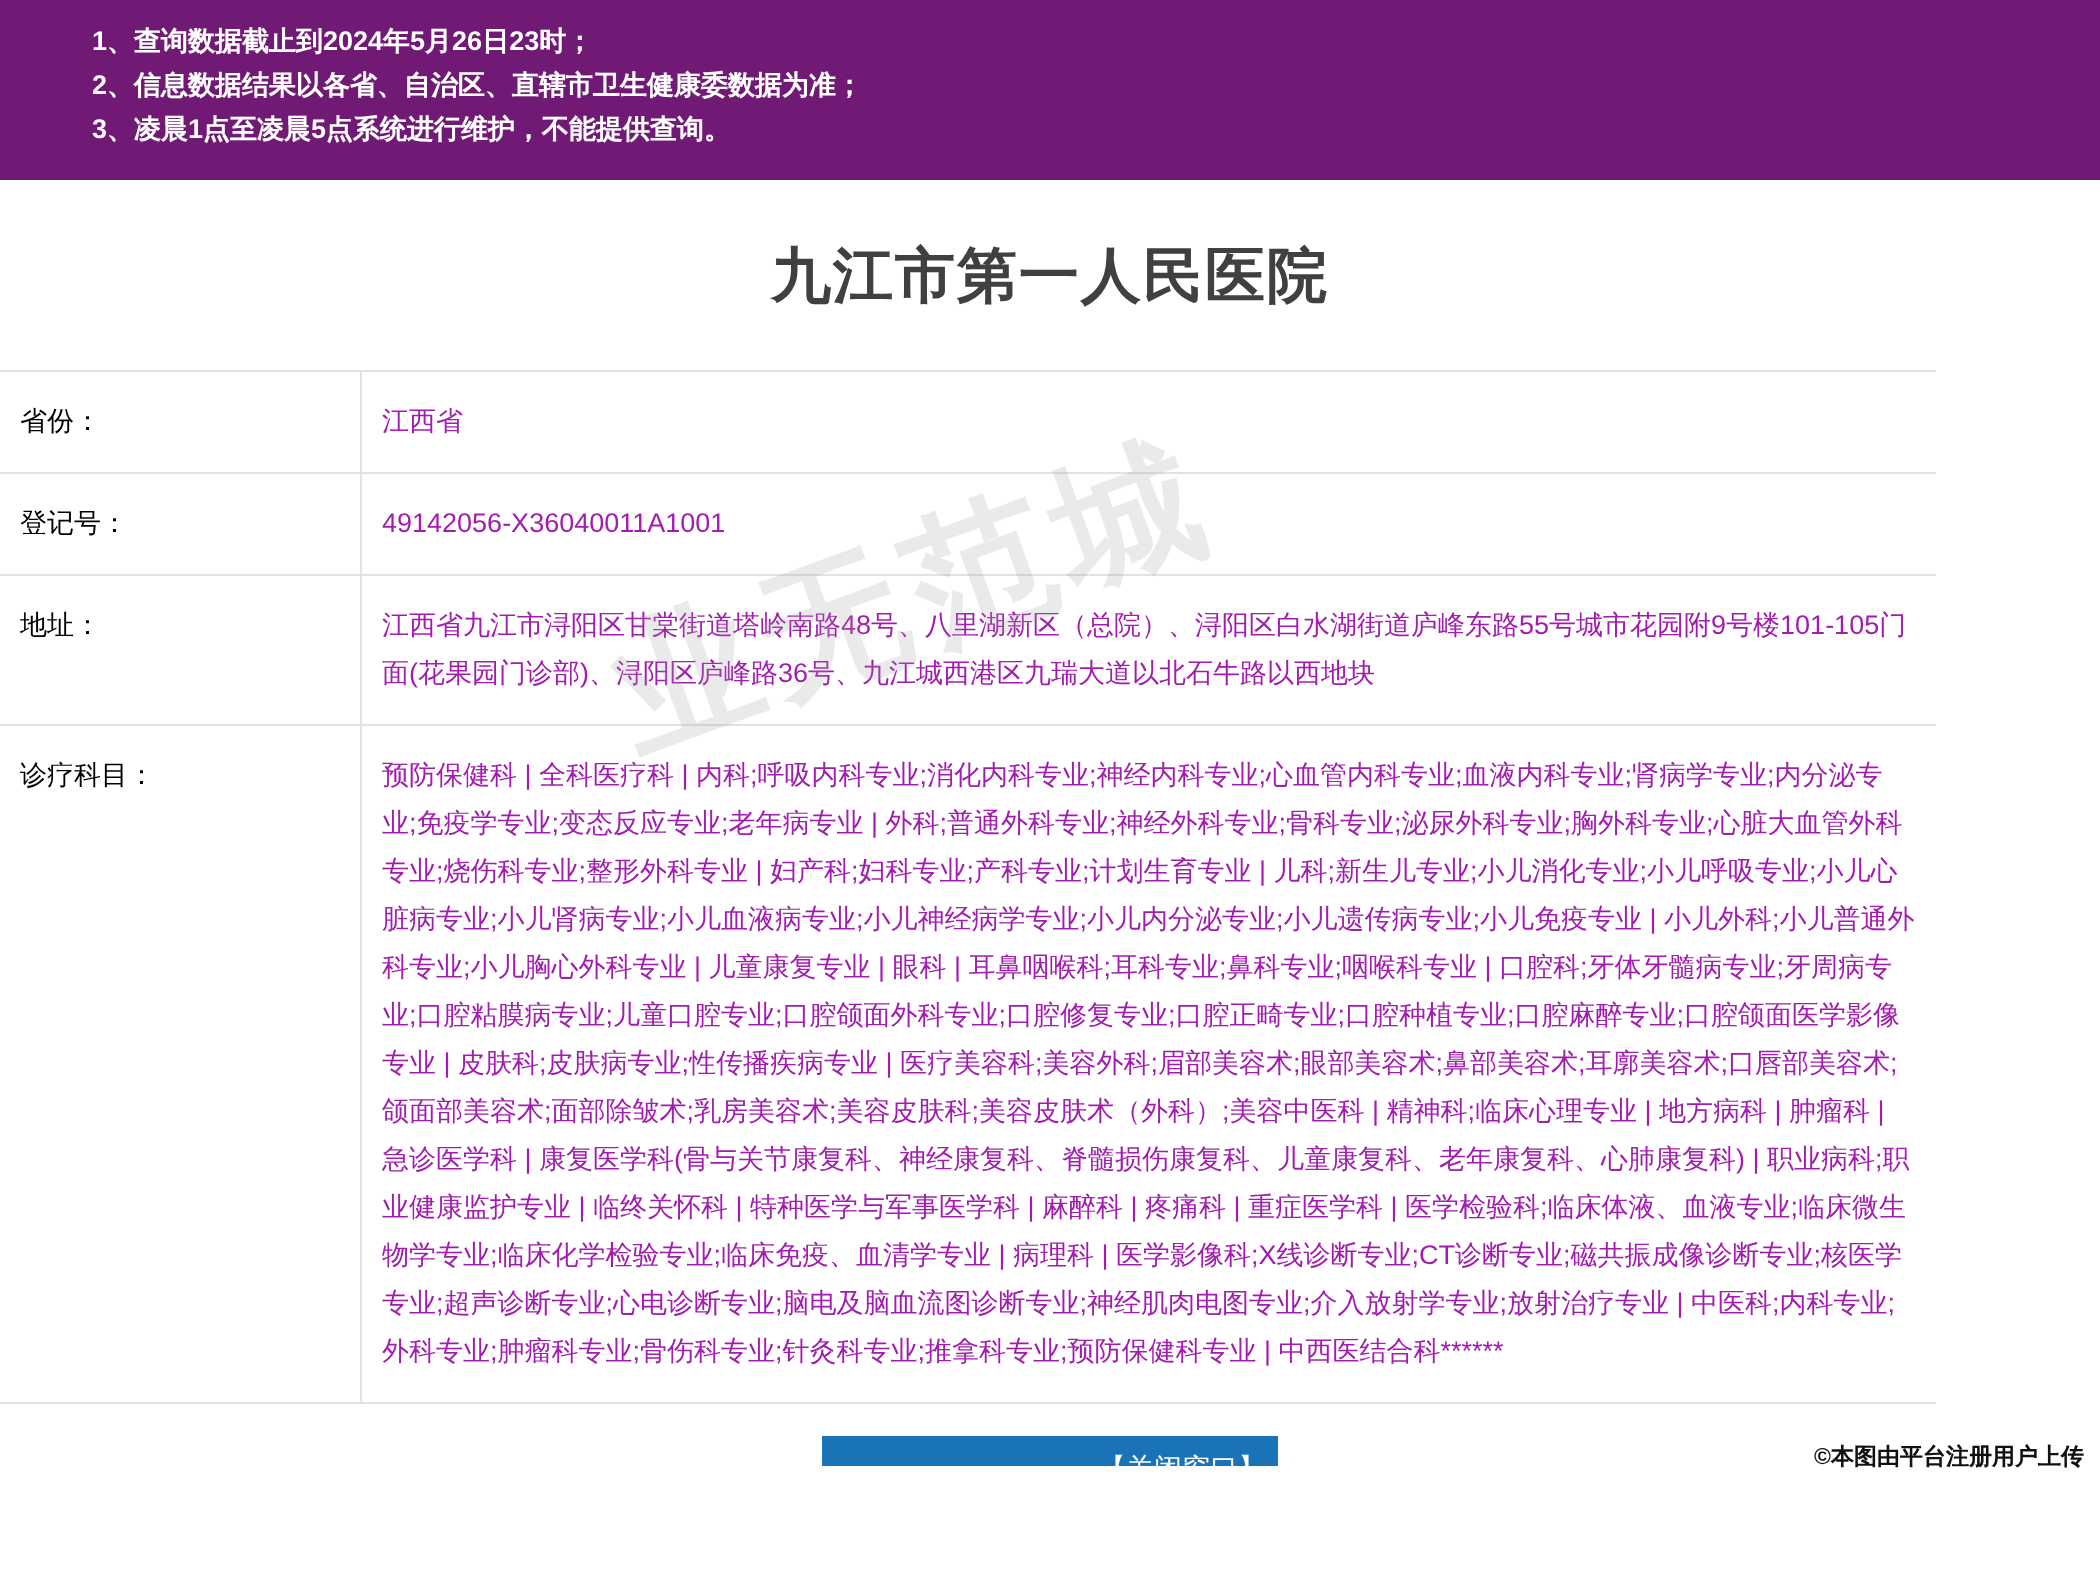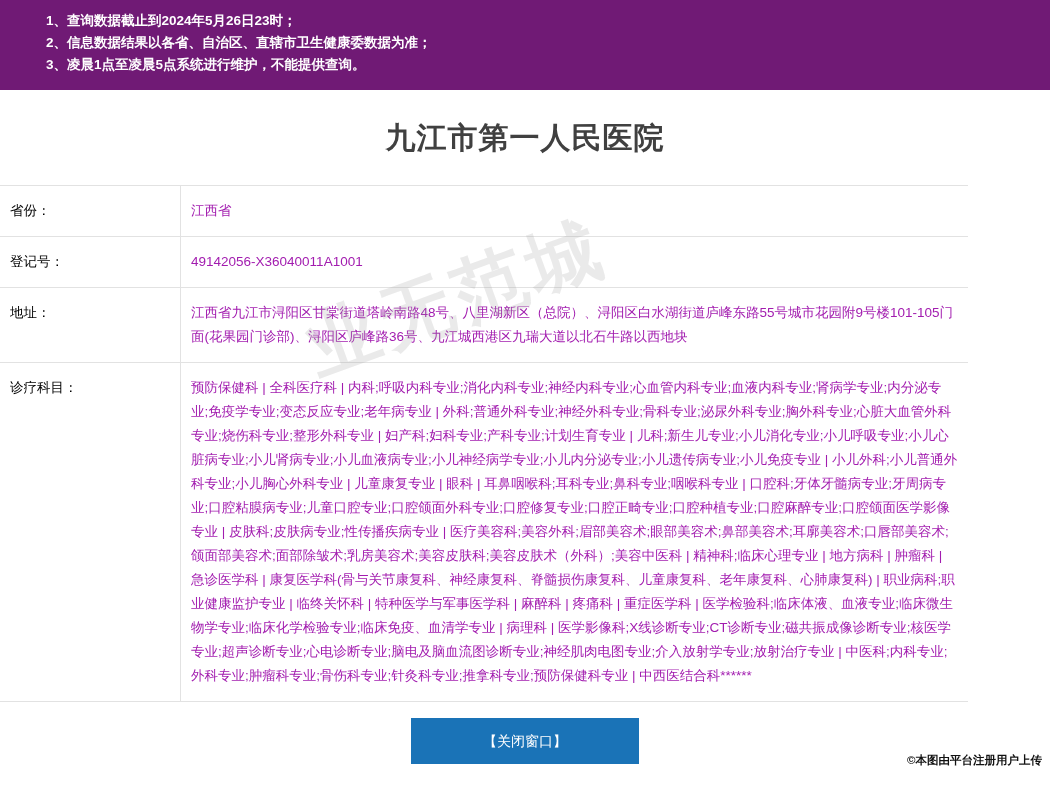--- a/index.html
+++ b/index.html
@@ -96,34 +96,34 @@
   
   .footer {
     padding-top: 16px;
     padding-bottom: 10px;
     text-align: center;
     position: relative;
   }
   .close-btn {
     display: inline-block;
     width: 228px;
-    height: 46px;
+    height: 15px;
     line-height: 30px;
     background: #1a73b7;
     color: #ffffff;
     font-size: 14px;
-    text-align: center;
+    text-align: right;
     border: none;
     cursor: pointer;
     font-family: "Liberation Sans", sans-serif;
   }
   .credit {
     position: absolute;
     right: 8px;
-    bottom: 6px;
+    bottom: 16px;
     font-size: 11.5px;
     color: #111111;
     white-space: nowrap;
     font-weight: bold;
   }
 </style>
 </head>
 <body>
 
 <div class="notice">

